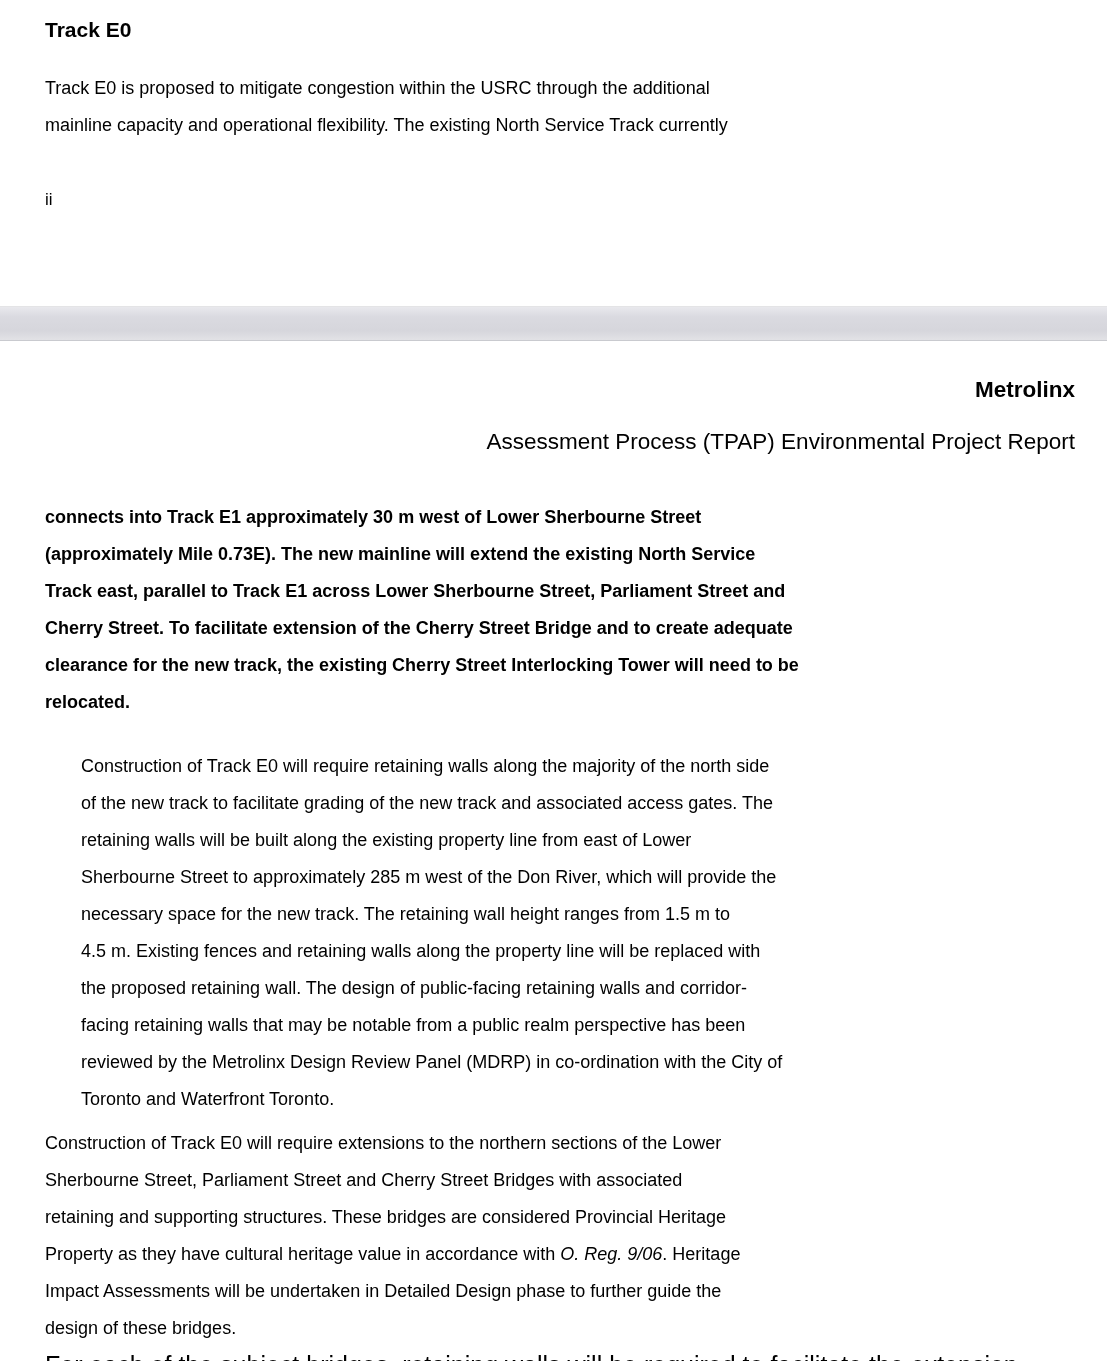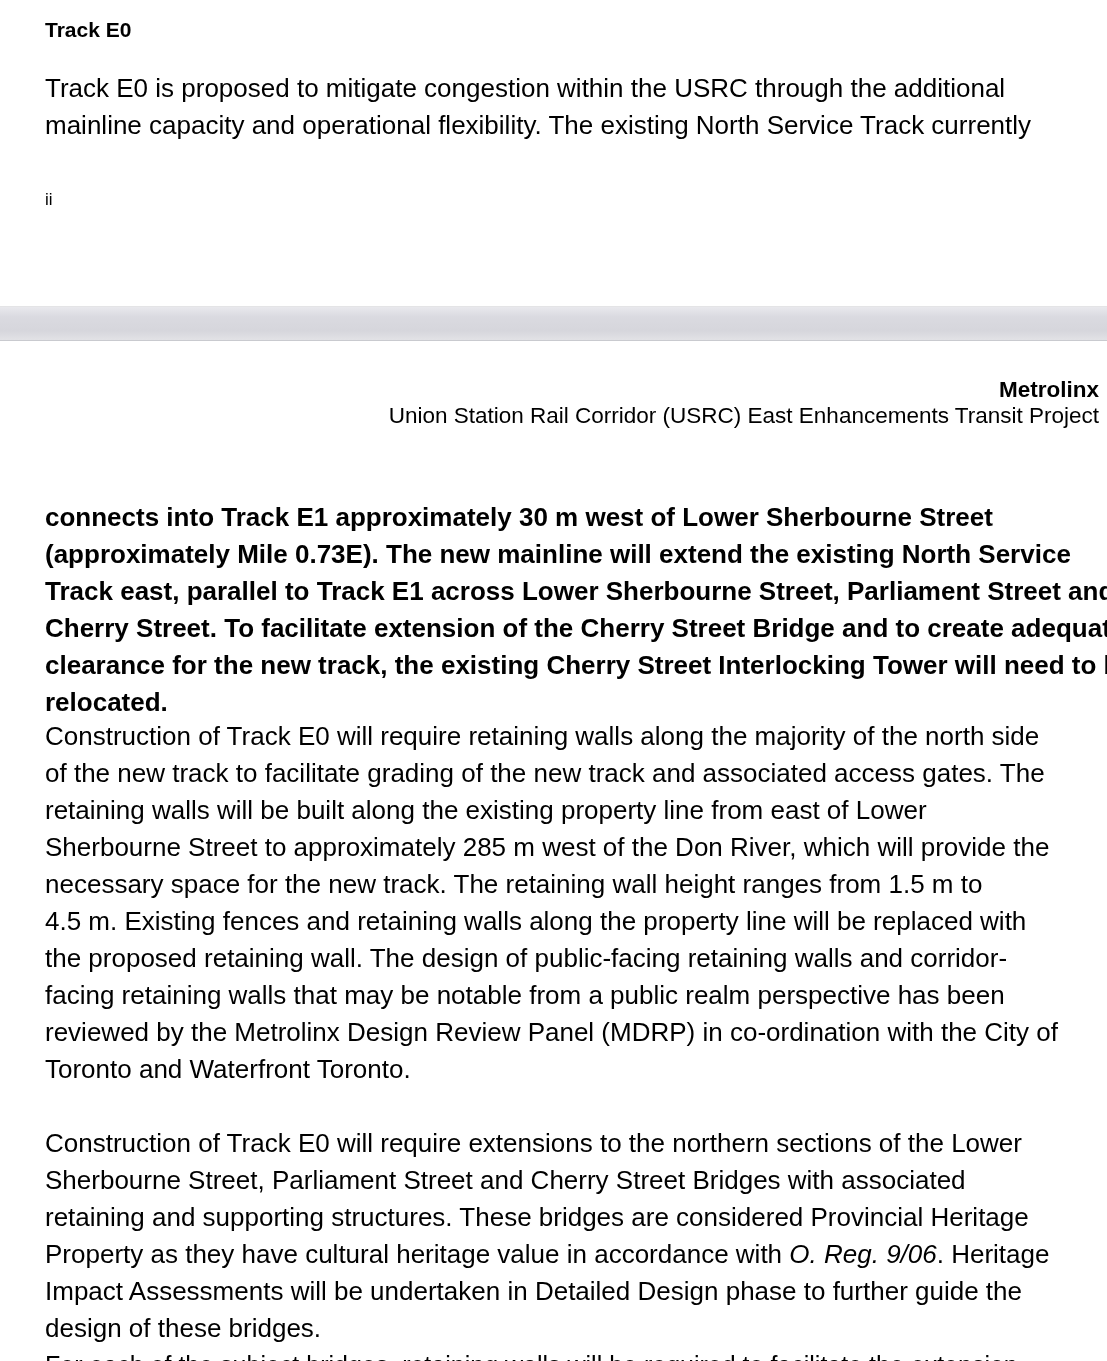--- a/index.html
+++ b/index.html
@@ -19,21 +19,21 @@
 
   
   .doc-heading {
     left: 45px; top: 18px;
     font-size: 21px;
     font-weight: bold;
     white-space: pre;
   }
   .body-par {
     left: 45px;
-    font-size: 26px;
+    font-size: 18px;
     line-height: 37px;
     white-space: pre;
   }
   #p1-paragraph { top: 70px; }
   .page-number {
     left: 45px; top: 190px;
     font-size: 17px;
     white-space: pre;
   }
 
@@ -42,31 +42,31 @@
     left: 0; top: 306px;
     width: 1107px; height: 35px;
     box-sizing: border-box;
     background: linear-gradient(to bottom, #e9e9ed 0%, #dadae0 30%, #d6d6dc 72%, #e2e2e6 100%);
     border-top: 1px solid #e4e4e6;
     border-bottom: 1px solid #c9cacf;
   }
 
   
   .report-header {
-    right: 8px; top: 377px;
+    right: 32px; top: 377px;
     text-align: right;
     font-size: 22.5px;
     line-height: 26px;
     white-space: pre;
   }
   .report-header .org { font-weight: bold; }
 
   
   #p2-paragraph-1 { top: 499px; font-weight: bold; }
-  #p2-paragraph-2 { top: 718px; }
+  #p2-paragraph-2 { top: 748px; margin-left: 36px; }
   #p2-paragraph-3 { top: 1125px; }
   .italic-seg { }
 
   
   .clipped-line {
     left: 45px; top: 1347px;
     font-size: 25px;
     line-height: 37px;
     white-space: pre;
   }
@@ -76,21 +76,21 @@
 
 <div class="abs doc-heading">Track E0</div>
 
 <div class="abs body-par" id="p1-paragraph"><span>Track E0 is proposed to mitigate congestion within the USRC through the additional
 mainline capacity and operational flexibility. The existing North Service Track currently</span></div>
 
 <div class="abs page-number">ii</div>
 
 <div class="abs page-gap"></div>
 
-<div class="abs report-header"><span class="org">Metrolinx</span><br><span>Union Station Rail Corridor (USRC) East Enhancements Transit Project</span><br></div>
+<div class="abs report-header"><span class="org">Metrolinx</span><br><br><span>Assessment Process (TPAP) Environmental Project Report</span></div>
 
 <div class="abs body-par" id="p2-paragraph-1"><span>connects into Track E1 approximately 30 m west of Lower Sherbourne Street
 (approximately Mile 0.73E). The new mainline will extend the existing North Service
 Track east, parallel to Track E1 across Lower Sherbourne Street, Parliament Street and
 Cherry Street. To facilitate extension of the Cherry Street Bridge and to create adequate
 clearance for the new track, the existing Cherry Street Interlocking Tower will need to be
 relocated.</span></div>
 
 <div class="abs body-par" id="p2-paragraph-2"><span>Construction of Track E0 will require retaining walls along the majority of the north side
 of the new track to facilitate grading of the new track and associated access gates. The

